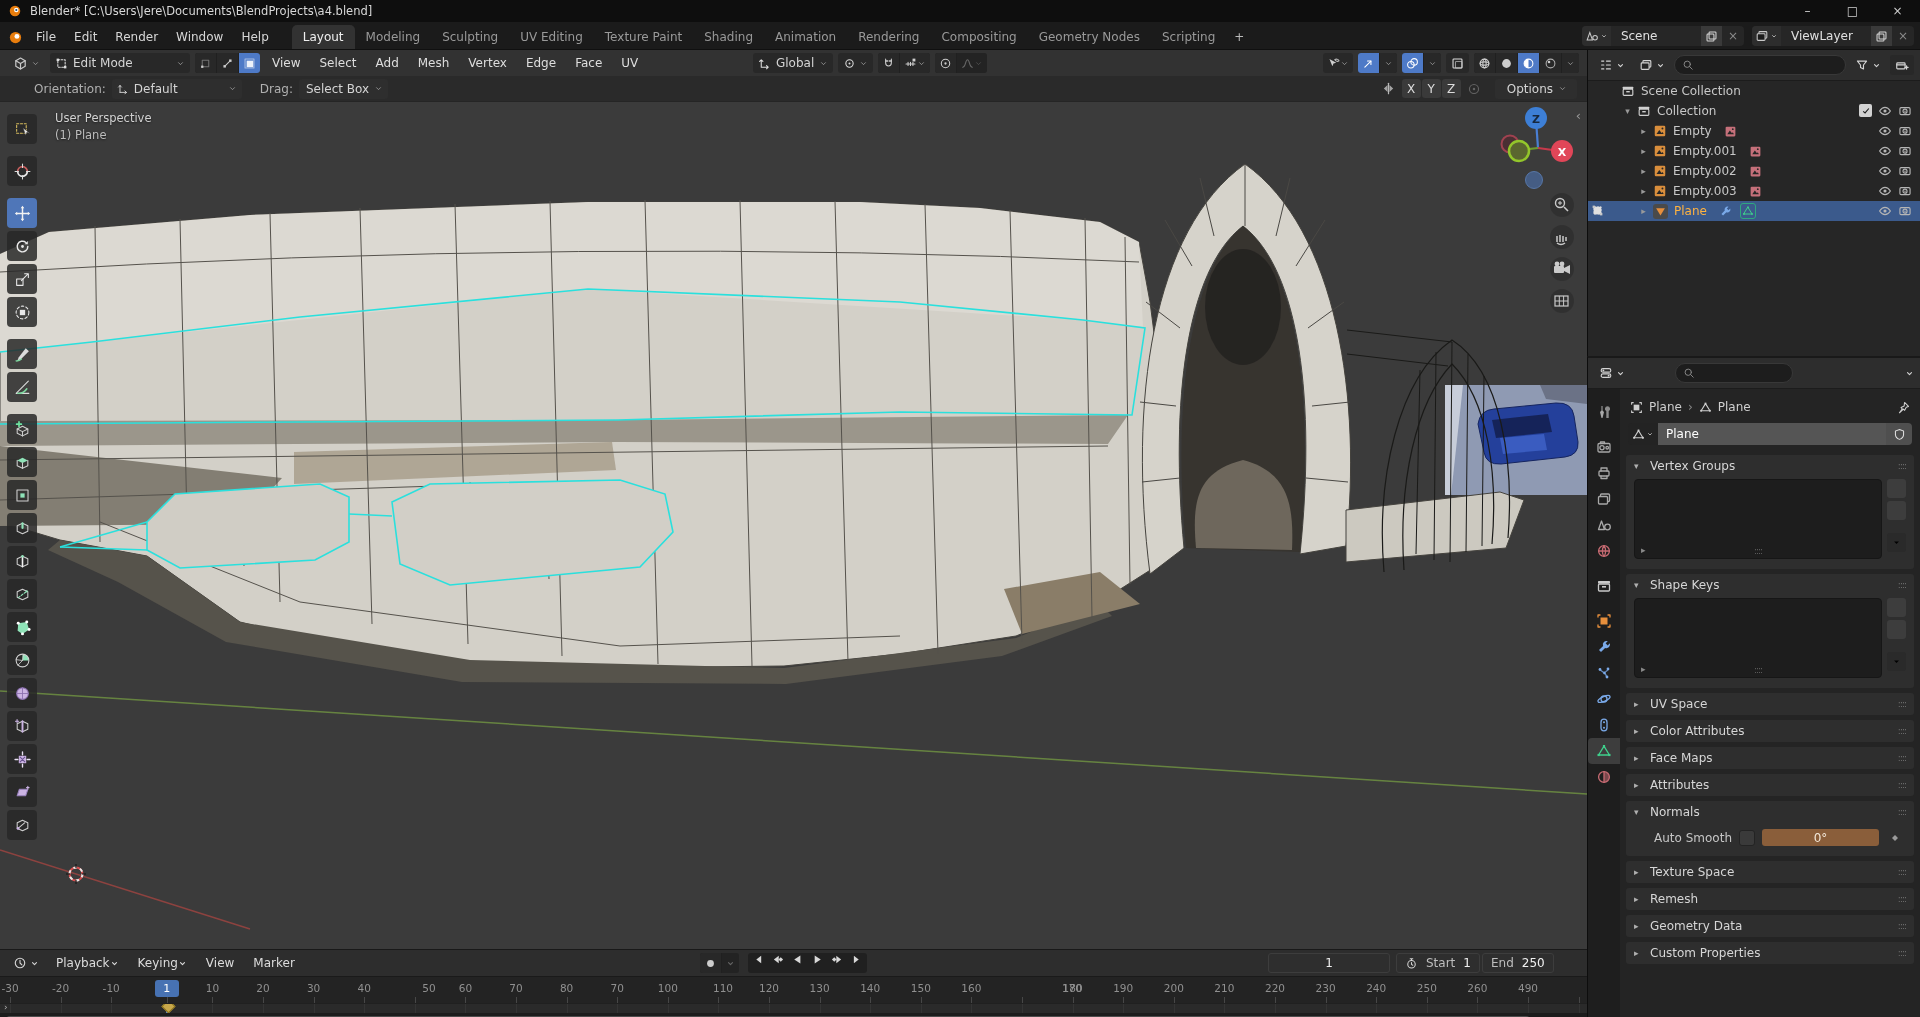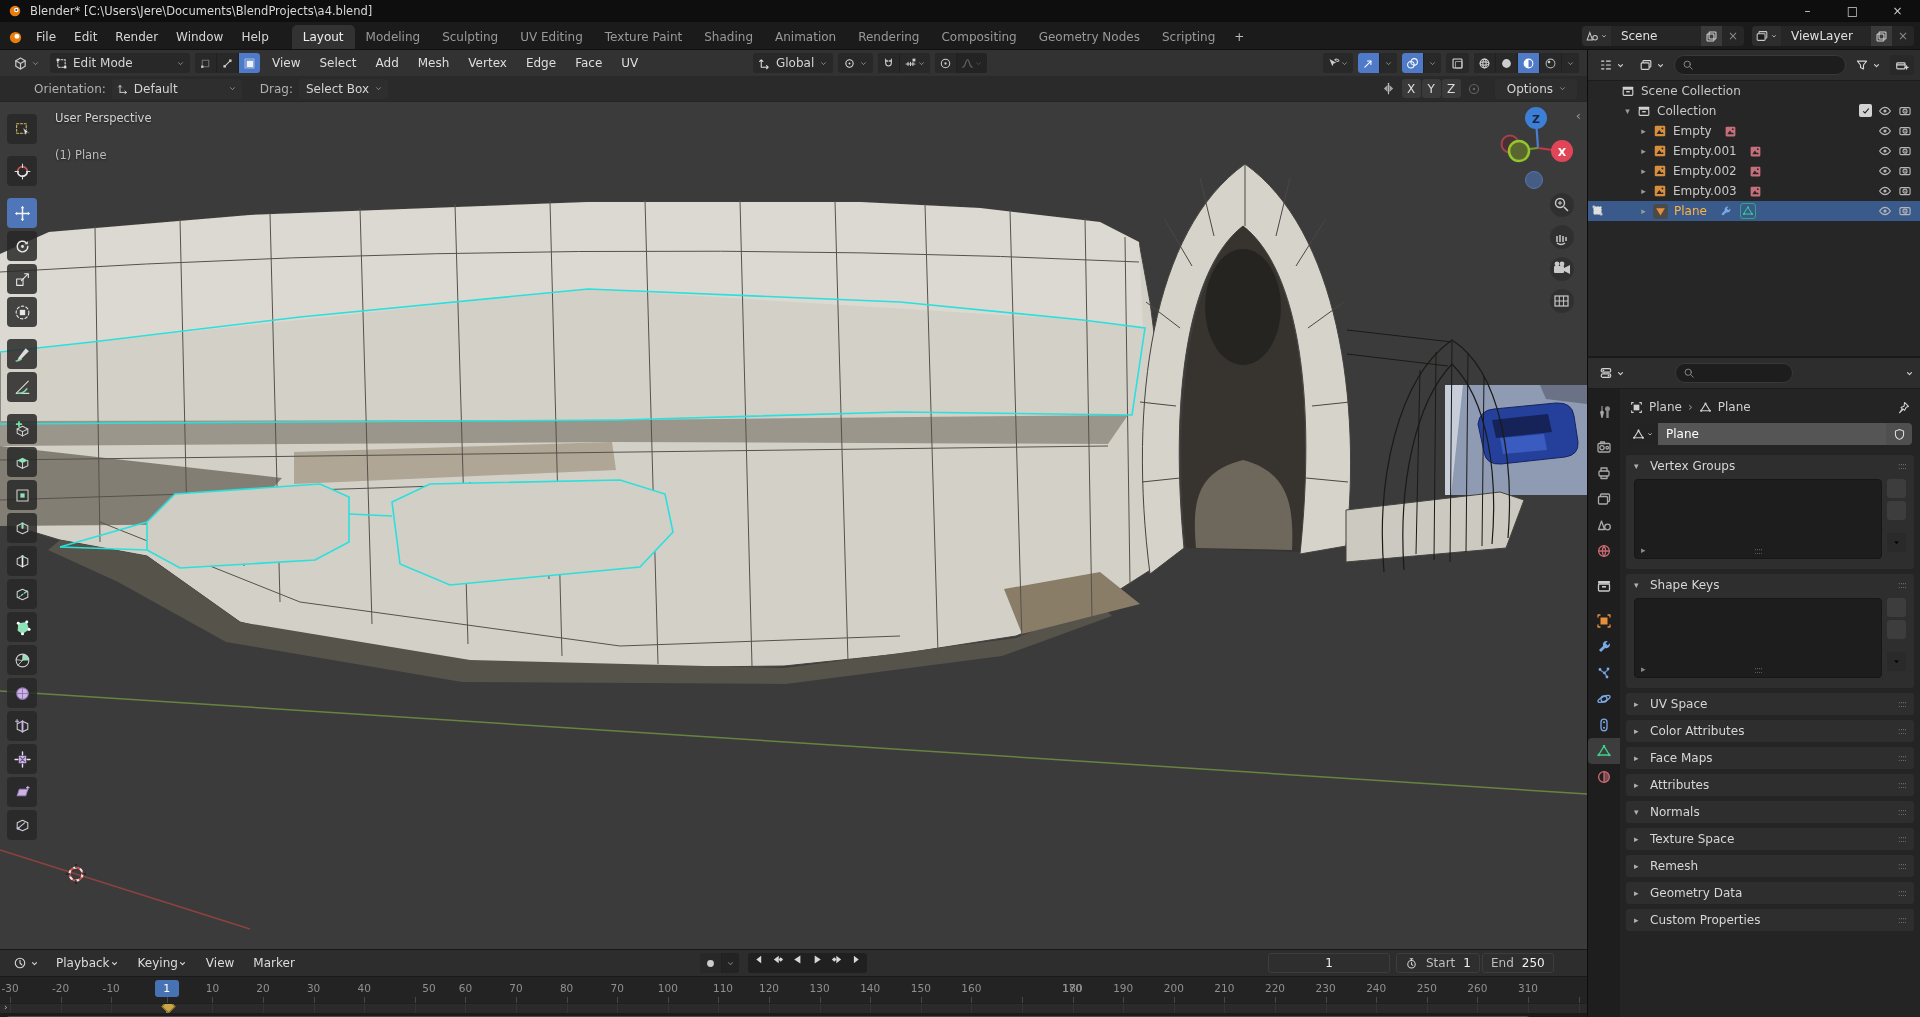--- a/index.html
+++ b/index.html
@@ -56,21 +56,21 @@
   #toolbar{position:absolute;left:7px;top:64px;display:flex;flex-direction:column;gap:3px;z-index:5;}
   .tgap{height:6px;}
   .tool{width:30px;height:30px;border-radius:4px;background:rgba(40,40,40,.85);
         display:flex;align-items:center;justify-content:center;}
   .tool.active{background:#4f76b8;}
 
   
   #canvas-wrap{position:absolute;left:0;top:52px;width:1587px;height:847px;overflow:hidden;}
   #vp-overlay{position:absolute;left:55px;top:8px;color:#d2d2d2;font-size:11.5px;line-height:17px;
               text-shadow:0 1px 2px rgba(0,0,0,.5);}
-  #vp-overlay .l2{color:#bdbdbd;margin-top:20px;}
+  #vp-overlay .l2{color:#bdbdbd;}
   #n-collapse{position:absolute;right:6px;top:6px;color:#9a9a9a;font-size:13px;}
 
   
   #outliner{position:absolute;left:1587px;top:50px;width:333px;height:306px;background:#262626;
             border-left:1px solid #0d0d0d;box-sizing:border-box;}
   #ol-head{height:30px;display:flex;align-items:center;gap:4px;padding:0 6px;background:#2d2d2d;border-bottom:1px solid #1c1c1c;}
   .search{flex:1;display:flex;align-items:center;gap:4px;background:#1d1d1d;border:1px solid #383838;
           border-radius:10px;height:18px;padding:0 7px;color:#888;}
   .ol-row{height:20px;display:flex;align-items:center;gap:4px;padding-right:8px;position:relative;color:#c8c8c8;}
   .ol-row.selected{background:#3b5a8c;}
@@ -1372,20 +1372,30 @@
                 <span>Attributes</span>
                 <span class="grip">::::</span>
               </div>
             </div>
             <div class="panel">
               <div class="panel-h">
                 <span class="chev">▾</span>
                 <span>Normals</span>
                 <span class="grip">::::</span>
               </div>
+              <div class="normals-row">
+      <span class="nlab">Auto Smooth</span>
+      <span class="cbox"></span>
+      <span class="slider">0°</span>
+      <span class="keybtn">
+                  <svg width="12" height="12" viewBox="0 0 16 16" style="color:#9a9a9a">
+                    <rect x="5.2" y="5.2" width="5.6" height="5.6" transform="rotate(45 8 8)" fill="currentColor" stroke="none"></rect>
+                  </svg>
+                </span>
+    </div>
             </div>
             <div class="panel">
               <div class="panel-h">
                 <span class="chev">▸</span>
                 <span>Texture Space</span>
                 <span class="grip">::::</span>
               </div>
             </div>
             <div class="panel">
               <div class="panel-h">
@@ -1556,21 +1566,21 @@
         <div class="tick-label" style="left:1275px">220</div>
         <div class="tick-line" style="left:1275px"></div>
         <div class="tick-label" style="left:1325.6px">230</div>
         <div class="tick-line" style="left:1325.6px"></div>
         <div class="tick-label" style="left:1376.1999999999998px">240</div>
         <div class="tick-line" style="left:1376.1999999999998px"></div>
         <div class="tick-label" style="left:1426.8px">250</div>
         <div class="tick-line" style="left:1426.8px"></div>
         <div class="tick-label" style="left:1477.3999999999999px">260</div>
         <div class="tick-line" style="left:1477.3999999999999px"></div>
-        <div class="tick-label" style="left:1527.9999999999998px">310</div>
+        <div class="tick-label" style="left:1527.9999999999998px">490</div>
         <div class="tick-line" style="left:1527.9999999999998px"></div>
         <div class="tick-label" style="left:1621px">280</div>
         <div class="tick-line" style="left:1578.6px"></div>
       </div>
     <div id="tl-tracks">
       <span class="tl-summary">›</span>
     <div class="gridv" style="left:10px"></div>
         <div class="gridv" style="left:60.599999999999994px"></div>
         <div class="gridv" style="left:111.19999999999999px"></div>
         <div class="gridv" style="left:166.85999999999999px"></div>

